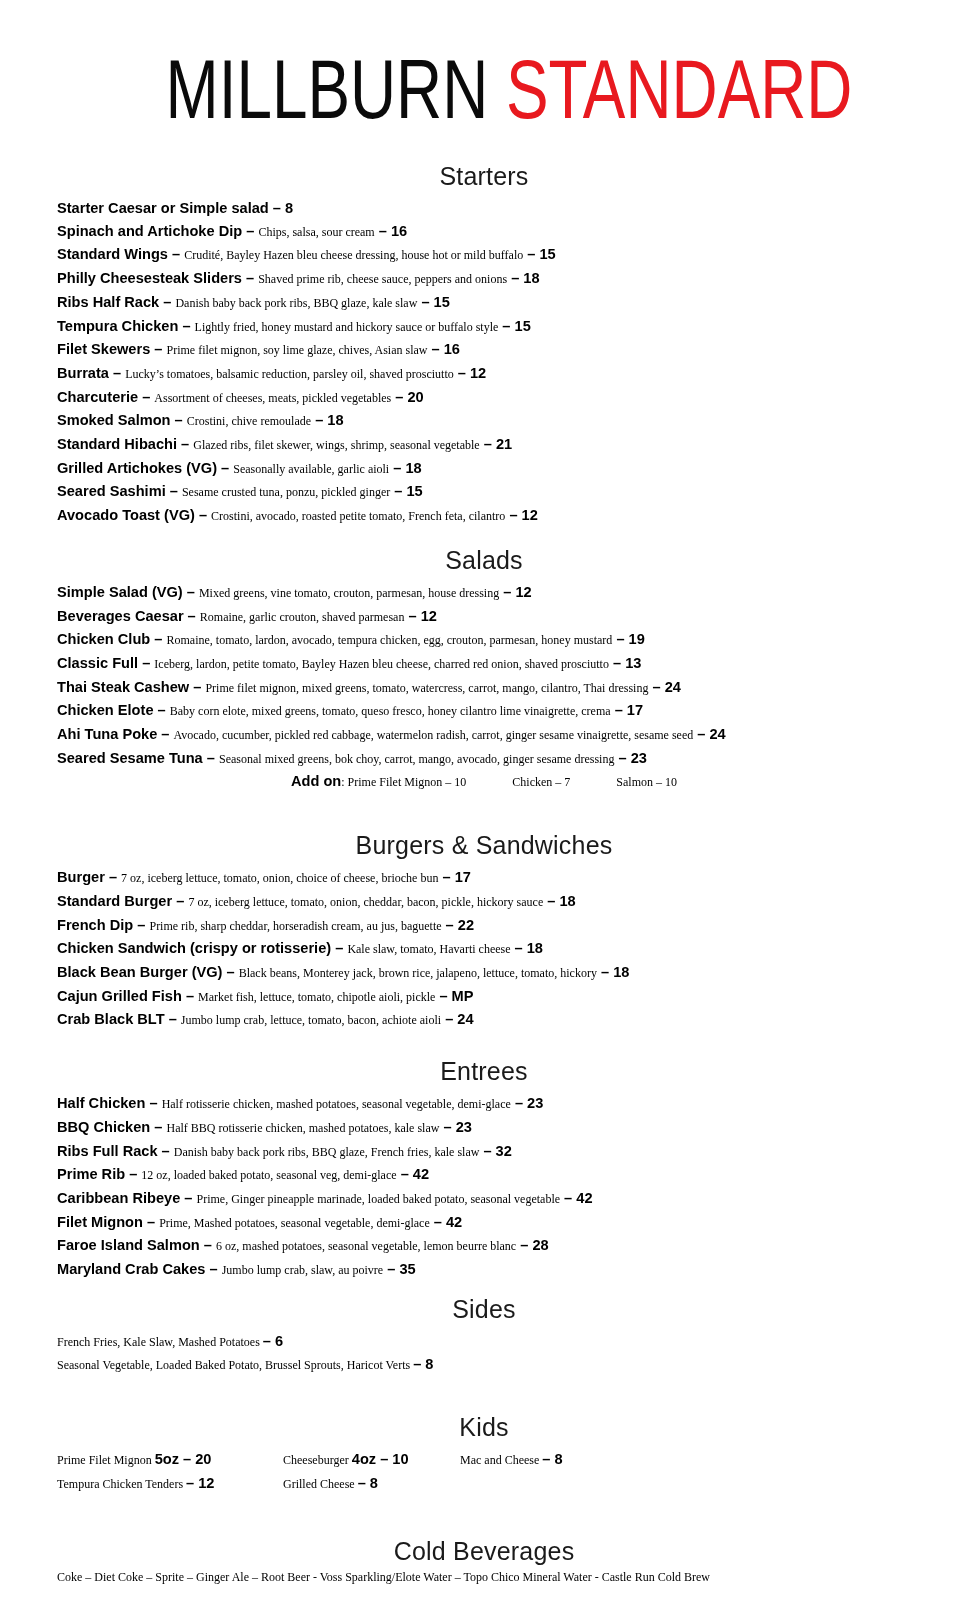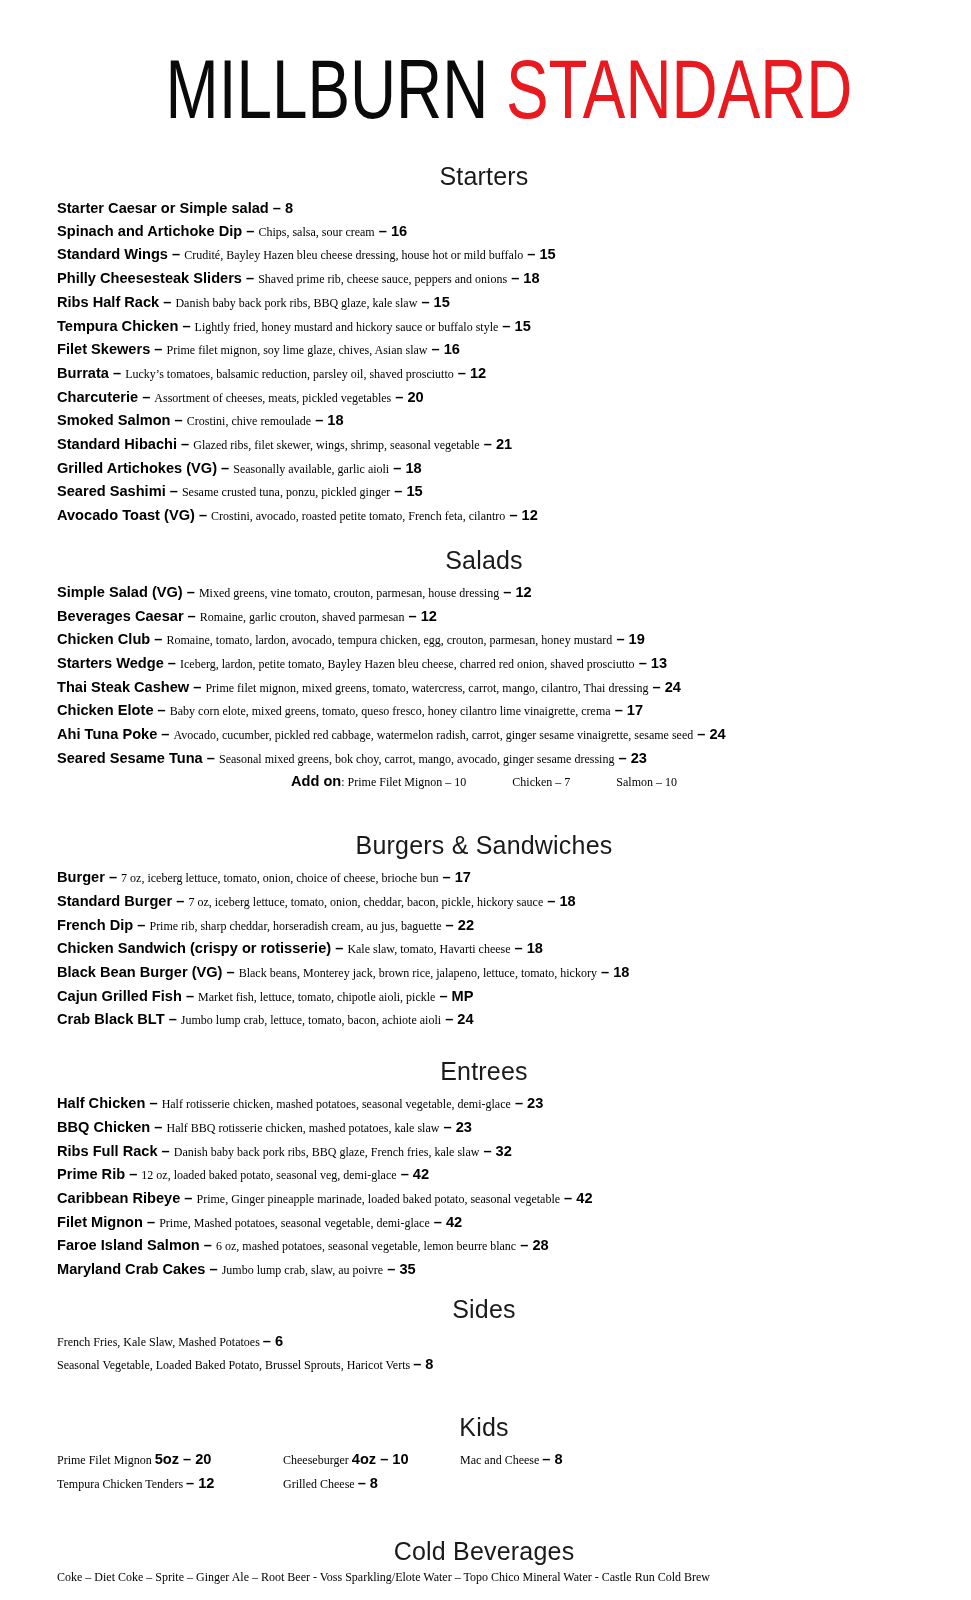--- a/index.html
+++ b/index.html
@@ -62,21 +62,21 @@
         <p class="line"><span class="seg-b">Standard Hibachi – </span><span class="seg-s">Glazed ribs, filet skewer, wings, shrimp, seasonal vegetable</span><span class="seg-r"> – 21</span></p>
         <p class="line"><span class="seg-b">Grilled Artichokes</span><span class="seg-r"> (VG) </span><span class="seg-b">– </span><span class="seg-s">Seasonally available, garlic aioli</span><span class="seg-r"> – 18</span></p>
         <p class="line"><span class="seg-b">Seared Sashimi – </span><span class="seg-s">Sesame crusted tuna, ponzu, pickled ginger</span><span class="seg-r"> – 15</span></p>
         <p class="line"><span class="seg-b">Avocado Toast</span><span class="seg-r"> (VG) </span><span class="seg-b">– </span><span class="seg-s">Crostini, avocado, roasted petite tomato, French feta, cilantro</span><span class="seg-r"> – 12</span></p>
       </section>
       <section class="sec sec-salads">
         <h2 class="sec-h">Salads</h2>
         <p class="line"><span class="seg-b">Simple Salad</span><span class="seg-r"> (VG) </span><span class="seg-b">– </span><span class="seg-s">Mixed greens, vine tomato, crouton, parmesan, house dressing</span><span class="seg-r"> – 12</span></p>
         <p class="line"><span class="seg-b">Beverages Caesar – </span><span class="seg-s">Romaine, garlic crouton, shaved parmesan</span><span class="seg-r"> – 12</span></p>
         <p class="line"><span class="seg-b">Chicken Club – </span><span class="seg-s">Romaine, tomato, lardon, avocado, tempura chicken, egg, crouton, parmesan, honey mustard</span><span class="seg-r"> – 19</span></p>
-        <p class="line"><span class="seg-b">Starters Wedge – </span><span class="seg-s">Iceberg, lardon, petite tomato, Bayley Hazen bleu cheese, charred red onion, shaved prosciutto</span><span class="seg-r"> – 13</span></p>
+        <p class="line"><span class="seg-b">Classic Full – </span><span class="seg-s">Iceberg, lardon, petite tomato, Bayley Hazen bleu cheese, charred red onion, shaved prosciutto</span><span class="seg-r"> – 13</span></p>
         <p class="line"><span class="seg-b">Thai Steak Cashew – </span><span class="seg-s">Prime filet mignon, mixed greens, tomato, watercress, carrot, mango, cilantro, Thai dressing</span><span class="seg-r"> – 24</span></p>
         <p class="line"><span class="seg-b">Chicken Elote – </span><span class="seg-s">Baby corn elote, mixed greens, tomato, queso fresco, honey cilantro lime vinaigrette, crema</span><span class="seg-r"> – 17</span></p>
         <p class="line"><span class="seg-b">Ahi Tuna Poke – </span><span class="seg-s">Avocado, cucumber, pickled red cabbage, watermelon radish, carrot, ginger sesame vinaigrette, sesame seed</span><span class="seg-r"> – 24</span></p>
         <p class="line"><span class="seg-b">Seared Sesame Tuna – </span><span class="seg-s">Seasonal mixed greens, bok choy, carrot, mango, avocado, ginger sesame dressing</span><span class="seg-r"> – 23</span></p>
         <p class="line center"><span class="seg-b">Add on</span><span class="seg-s">:  Prime Filet Mignon – 10</span><span class="seg-gap"></span><span class="seg-s">Chicken – 7</span><span class="seg-gap"></span><span class="seg-s">Salmon – 10</span></p>
       </section>
       <section class="sec sec-burgers">
         <h2 class="sec-h">Burgers &amp; Sandwiches</h2>
         <p class="line"><span class="seg-b">Burger – </span><span class="seg-s">7 oz, iceberg lettuce, tomato, onion, choice of cheese, brioche bun</span><span class="seg-r"> – 17</span></p>
         <p class="line"><span class="seg-b">Standard Burger – </span><span class="seg-s">7 oz, iceberg lettuce, tomato, onion, cheddar, bacon, pickle, hickory sauce</span><span class="seg-r"> – 18</span></p>

